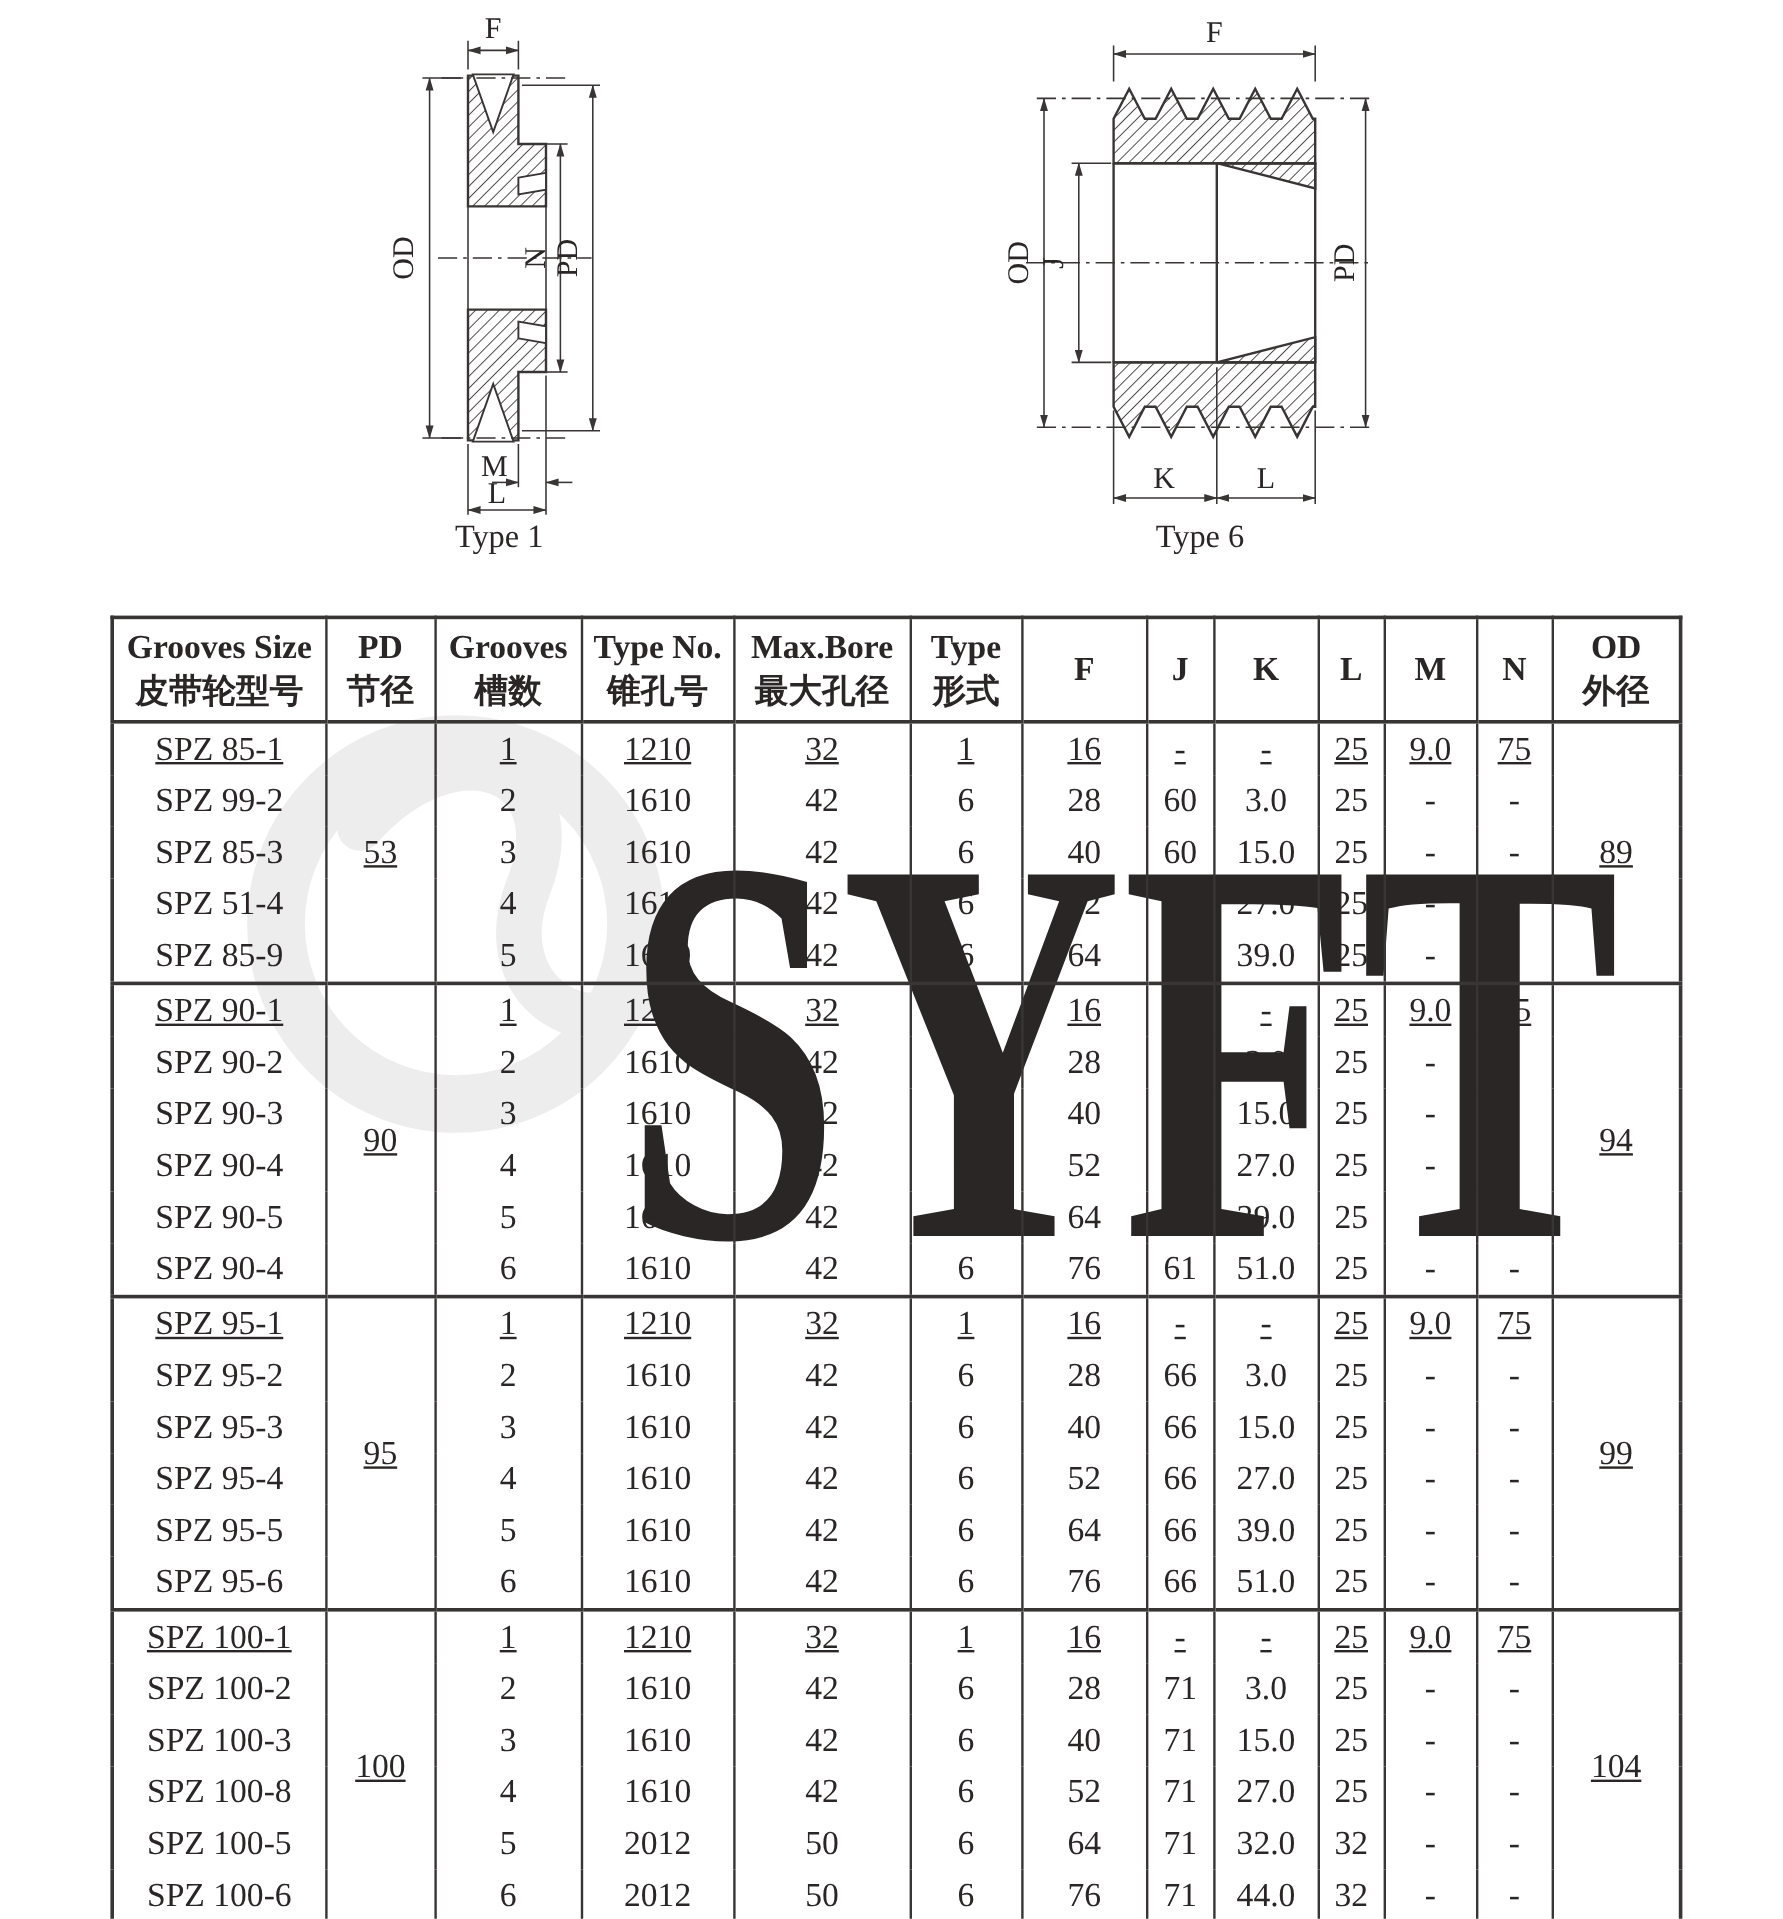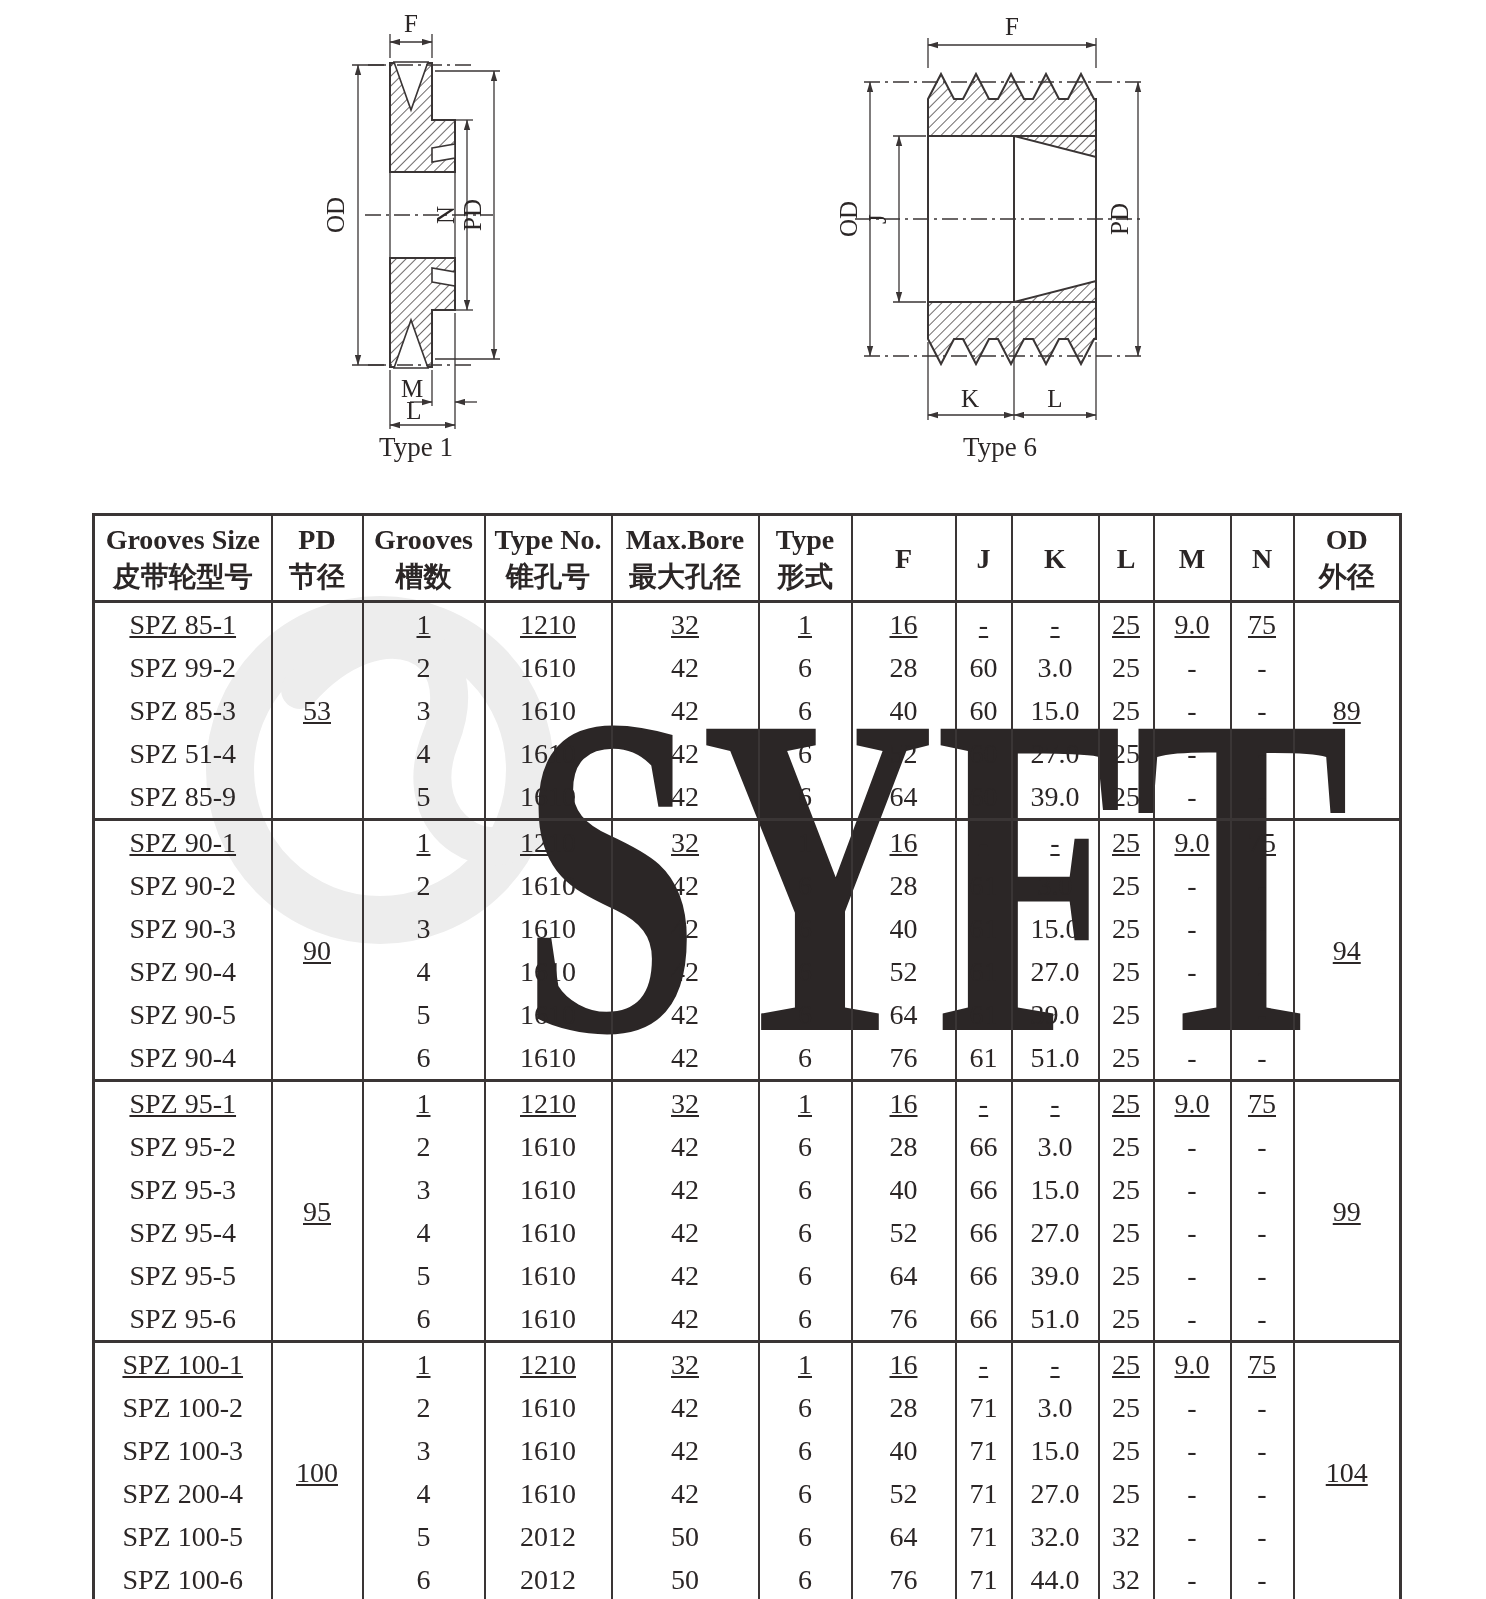--- a/index.html
+++ b/index.html
@@ -475,21 +475,21 @@
         <td>42</td>
         <td>6</td>
         <td>40</td>
         <td>71</td>
         <td>15.0</td>
         <td>25</td>
         <td>-</td>
         <td>-</td>
       </tr>
       <tr>
-        <td>SPZ 200-4</td>
+        <td>SPZ 100-8</td>
         <td>4</td>
         <td>1610</td>
         <td>42</td>
         <td>6</td>
         <td>52</td>
         <td>71</td>
         <td>27.0</td>
         <td>25</td>
         <td>-</td>
         <td>-</td>

